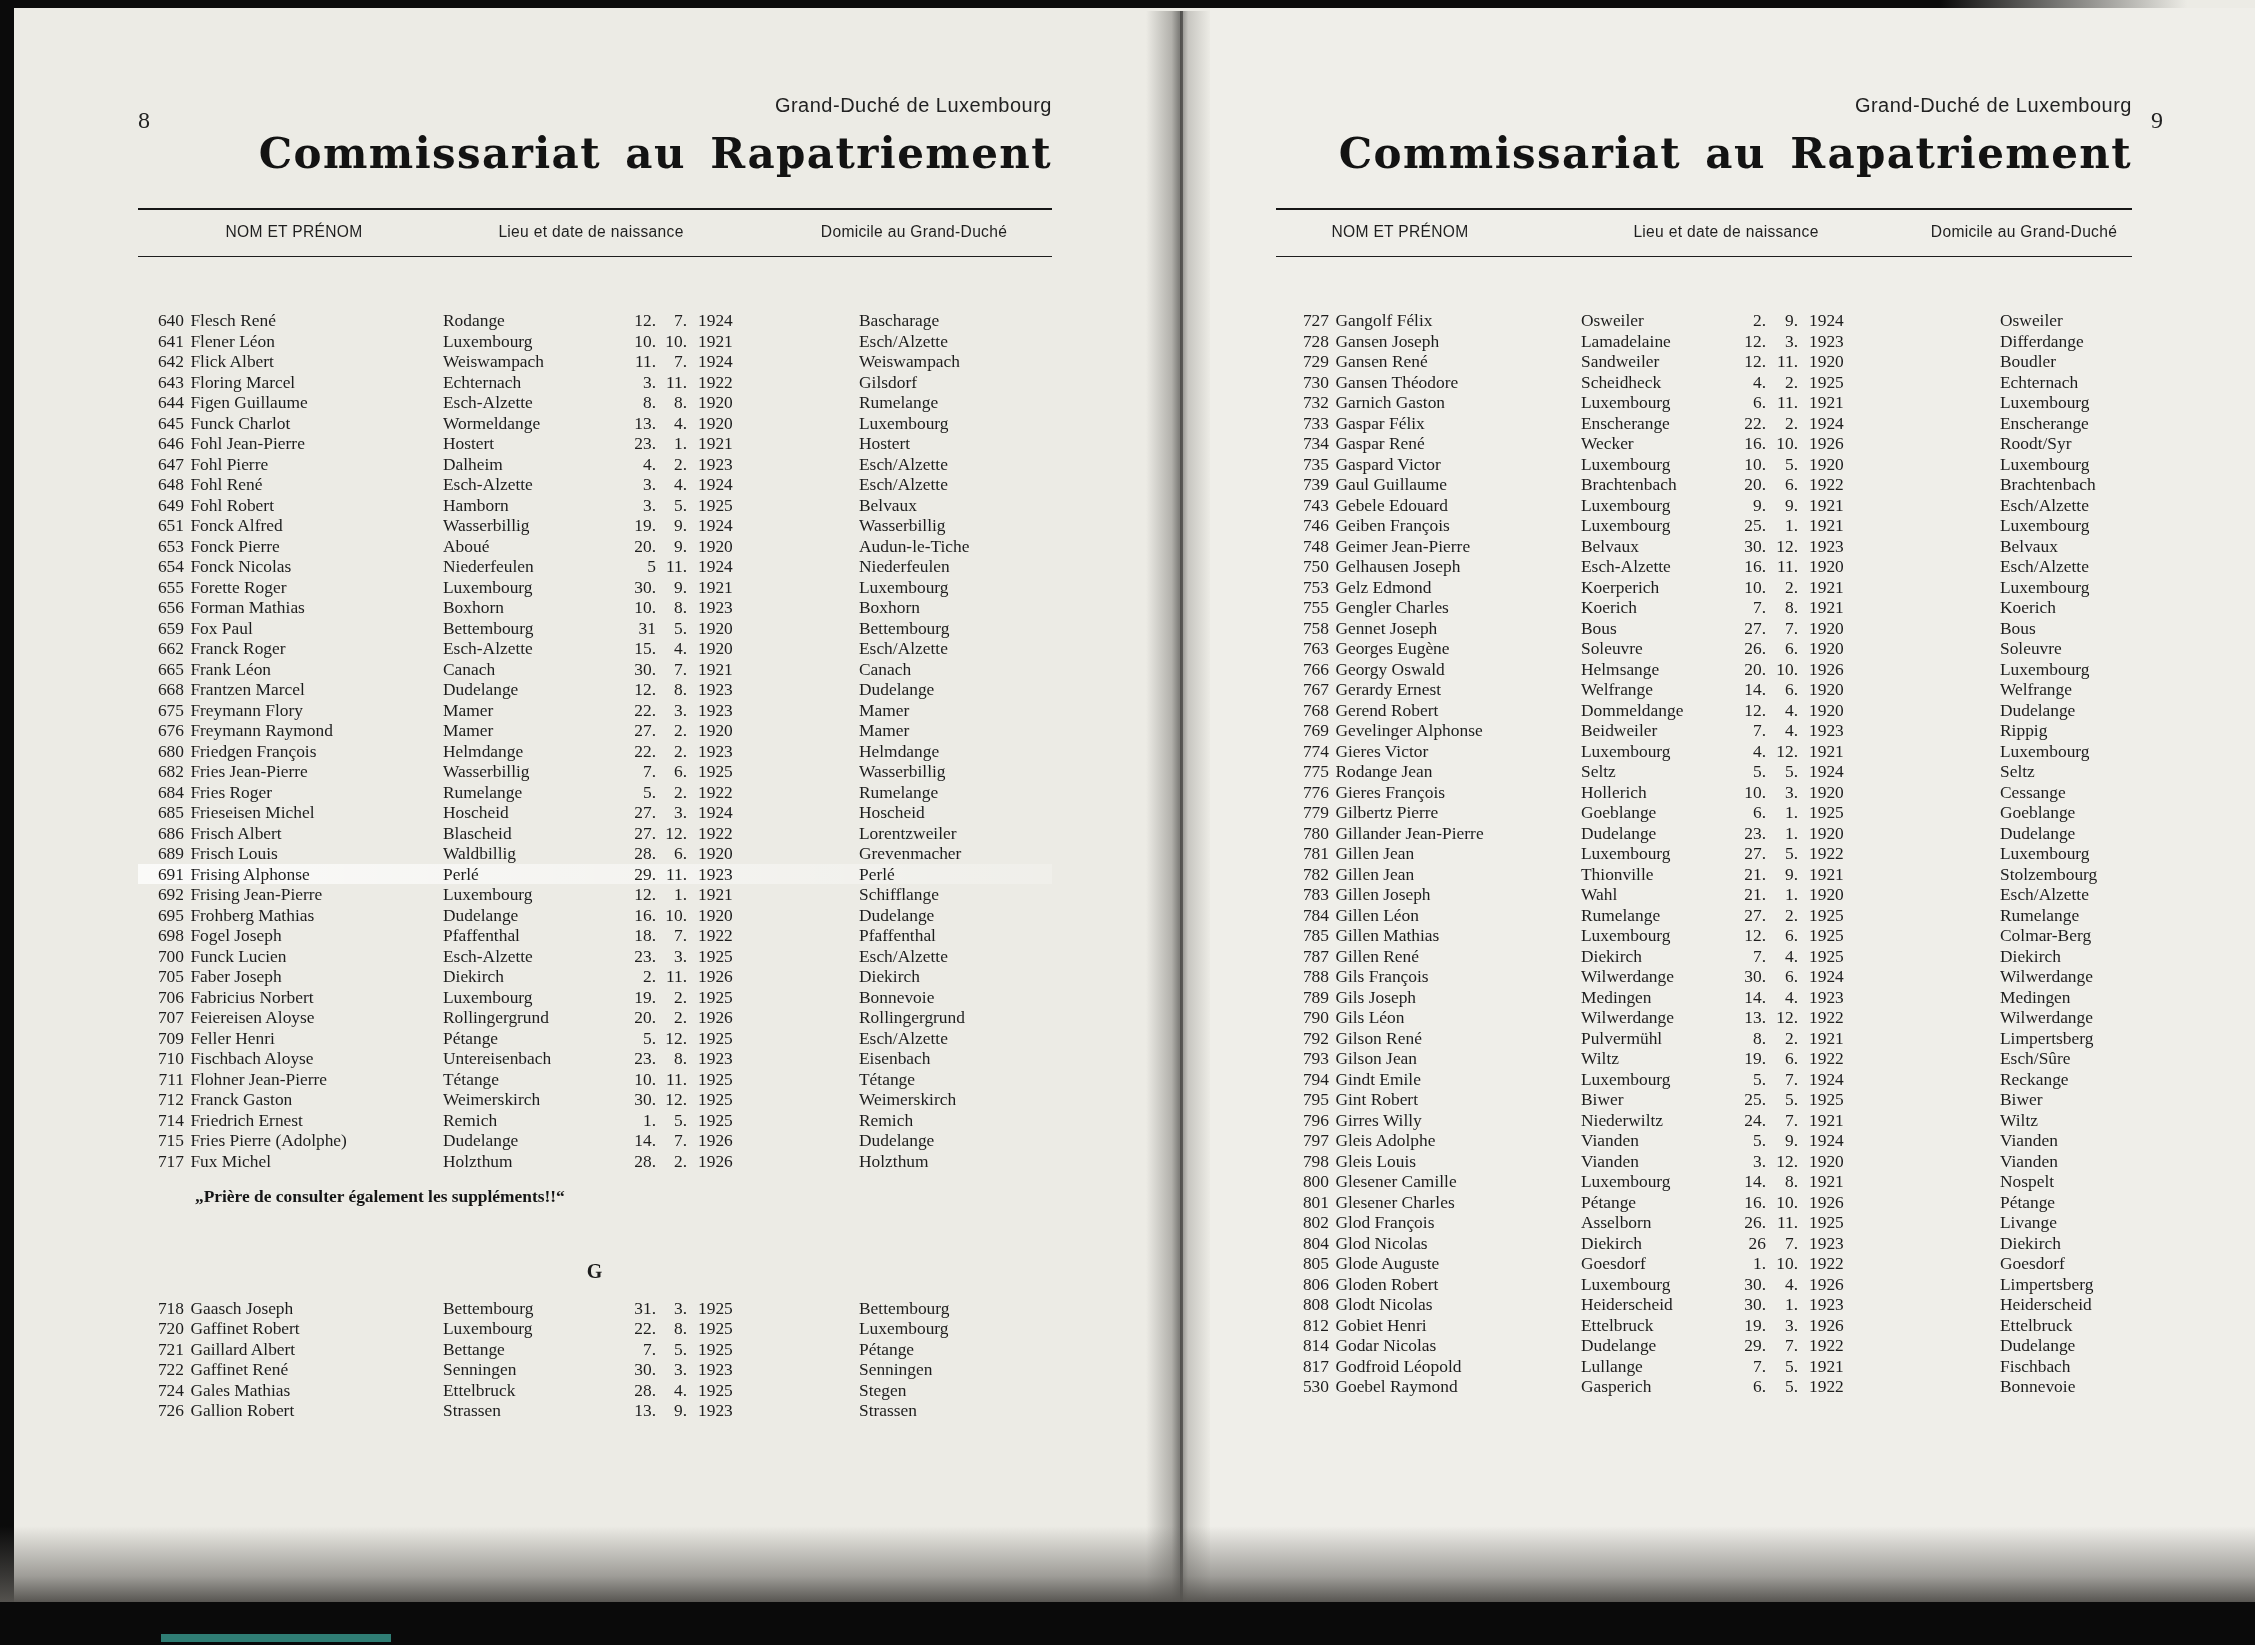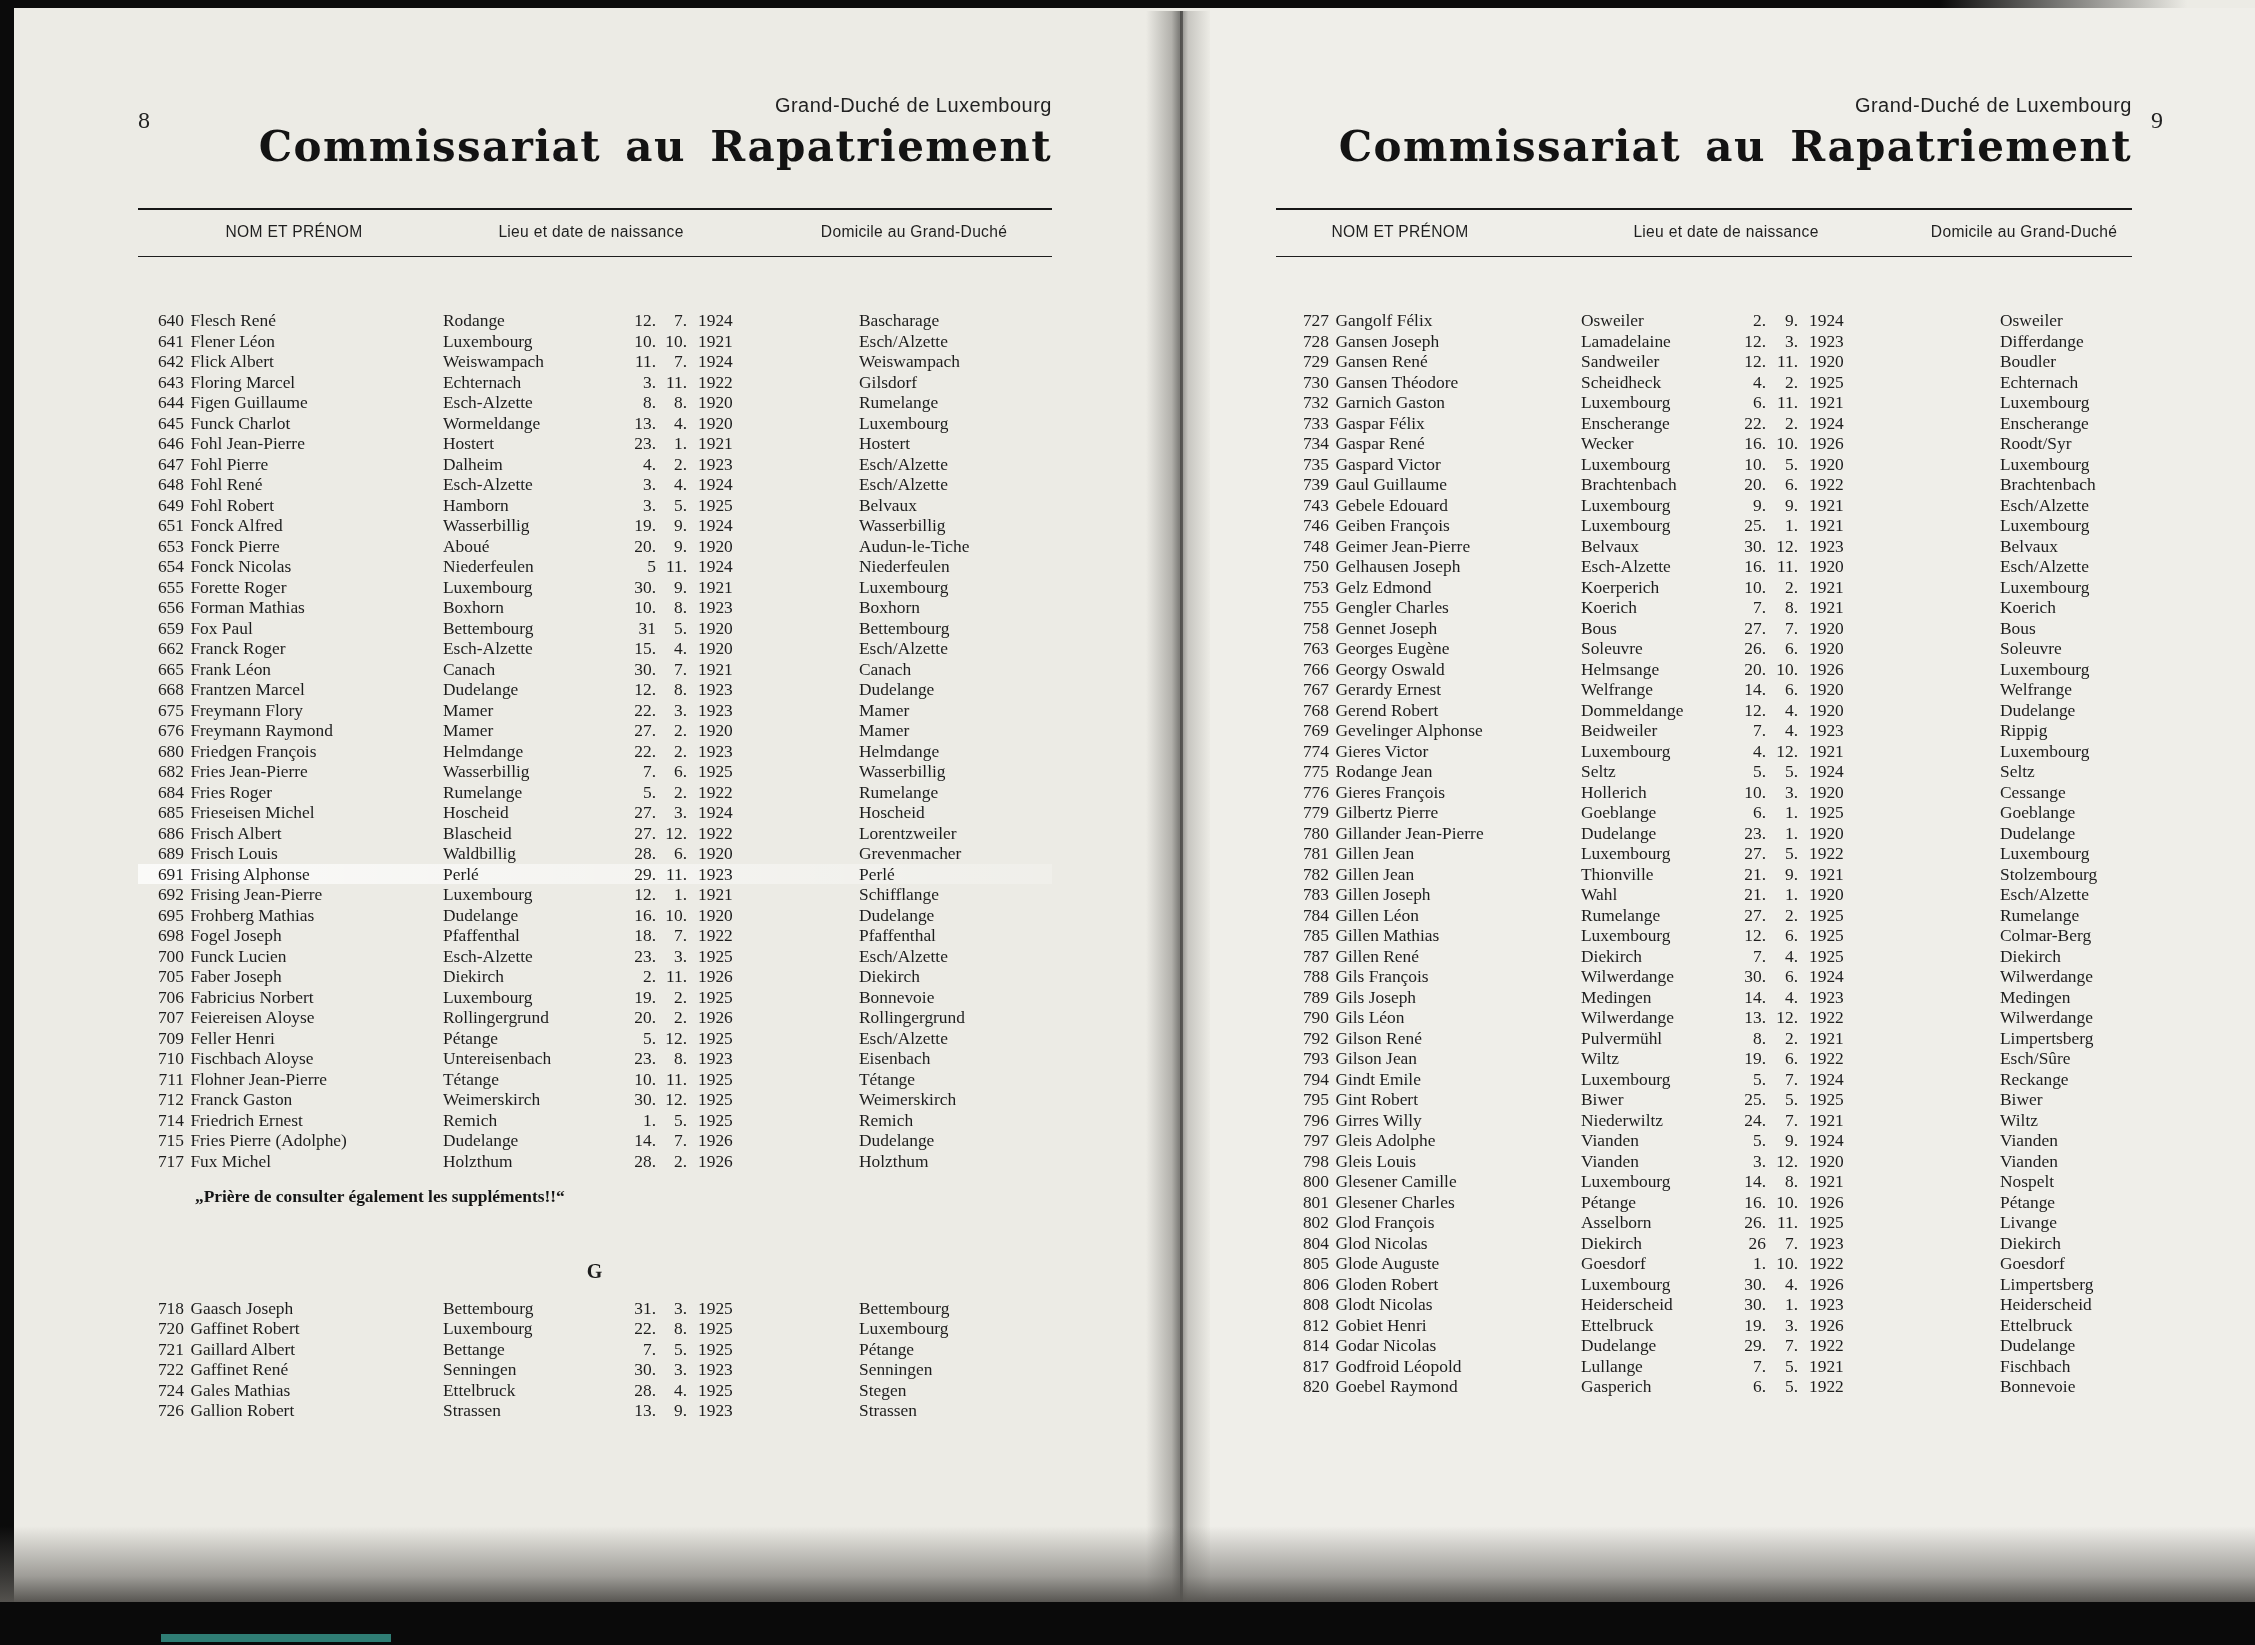--- a/index.html
+++ b/index.html
@@ -22,21 +22,21 @@
   .teal-strip { position:absolute; left:161px; top:1634px; width:230px; height:8.3px; background:#2f7d74; }
 
   
   .pagenum { position:absolute; font-size:24px; color:#222; }
   .pagenum.left  { left:138px; top:107px; }
   .pagenum.right { left:2151px; top:107px; }
   .page-header { position:absolute; text-align:right; }
   .page-header.left  { left:138px;  top:94px; width:914px; }
   .page-header.right { left:1276px; top:94px; width:856px; }
   .region { font-family:"Liberation Sans", sans-serif; font-size:20px; letter-spacing:0.5px; color:#222; }
-  .title  { margin-top:5px; font-family:"DejaVu Serif", serif; font-weight:bold;
+  .title  { margin-top:12px; font-family:"DejaVu Serif", serif; font-weight:bold;
             font-size:42px; letter-spacing:1.4px; word-spacing:8.3px; color:#131313; }
 
   
   .table { position:absolute; top:208px; }
   .table-left  { left:138px;  width:914px; --cols:46px 259px 171px 42px 31px 73px 1fr; --dompad:99px; }
   .table-right { left:1276px; width:856px; --cols:53px 252px 143px 42px 32px 73px 1fr; --dompad:129px; }
   .thead { position:relative; height:46px; border-top:2.8px solid #161616; border-bottom:1.8px solid #1e1e1e; }
   .th { position:absolute; top:13px; transform:translateX(-50%); white-space:nowrap;
         font-family:"Liberation Sans", sans-serif; font-size:15.6px; color:#1f1f1f; letter-spacing:0.3px; }
   .table-left  .th1{left:156px;} .table-left  .th2{left:453px;} .table-left  .th3{left:776px;}
@@ -991,21 +991,21 @@
         <div class="row">
           <span class="c num">817</span>
           <span class="c name">Godfroid Léopold</span>
           <span class="c birth">Lullange</span>
           <span class="c day">7.</span>
           <span class="c month">5.</span>
           <span class="c year">1921</span>
           <span class="c dom">Fischbach</span>
         </div>
         <div class="row">
-          <span class="c num">820</span>
+          <span class="c num">530</span>
           <span class="c name">Goebel Raymond</span>
           <span class="c birth">Gasperich</span>
           <span class="c day">6.</span>
           <span class="c month">5.</span>
           <span class="c year">1922</span>
           <span class="c dom">Bonnevoie</span>
         </div>
       </div>
   </div>
 

